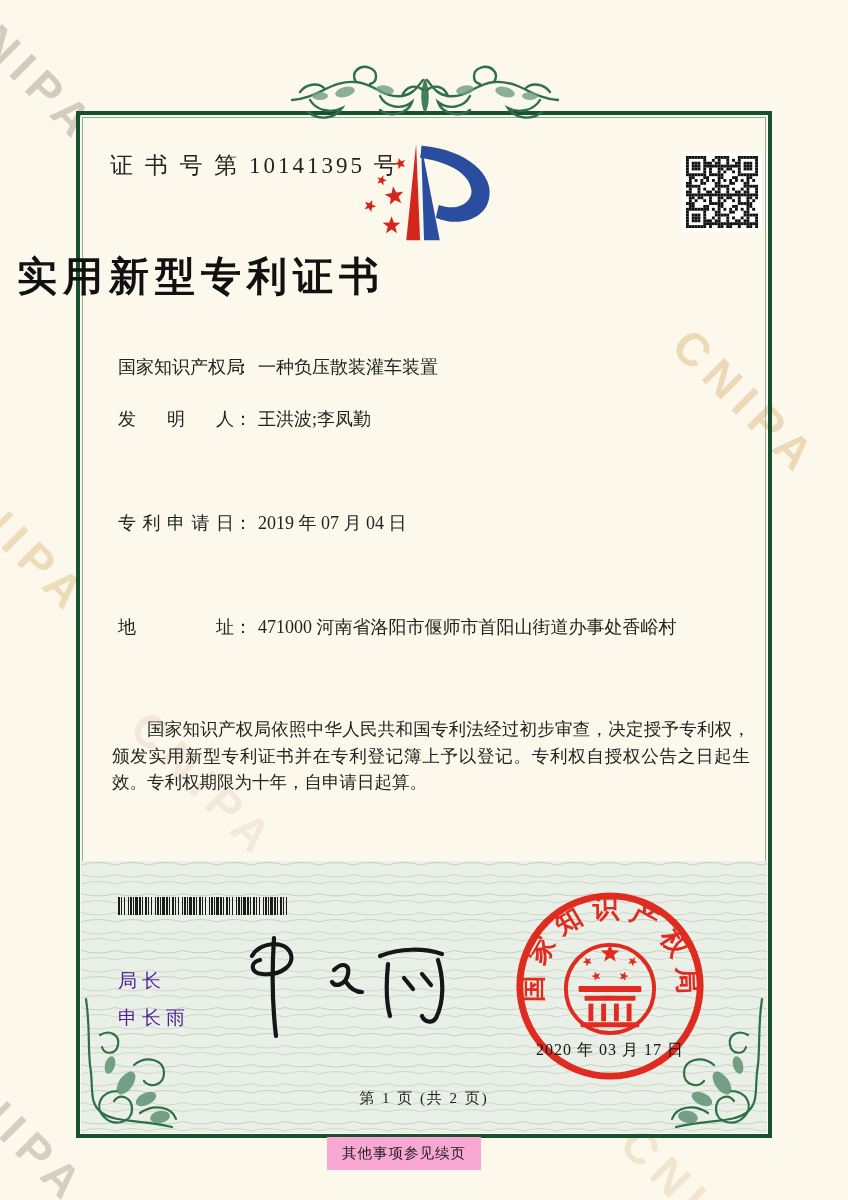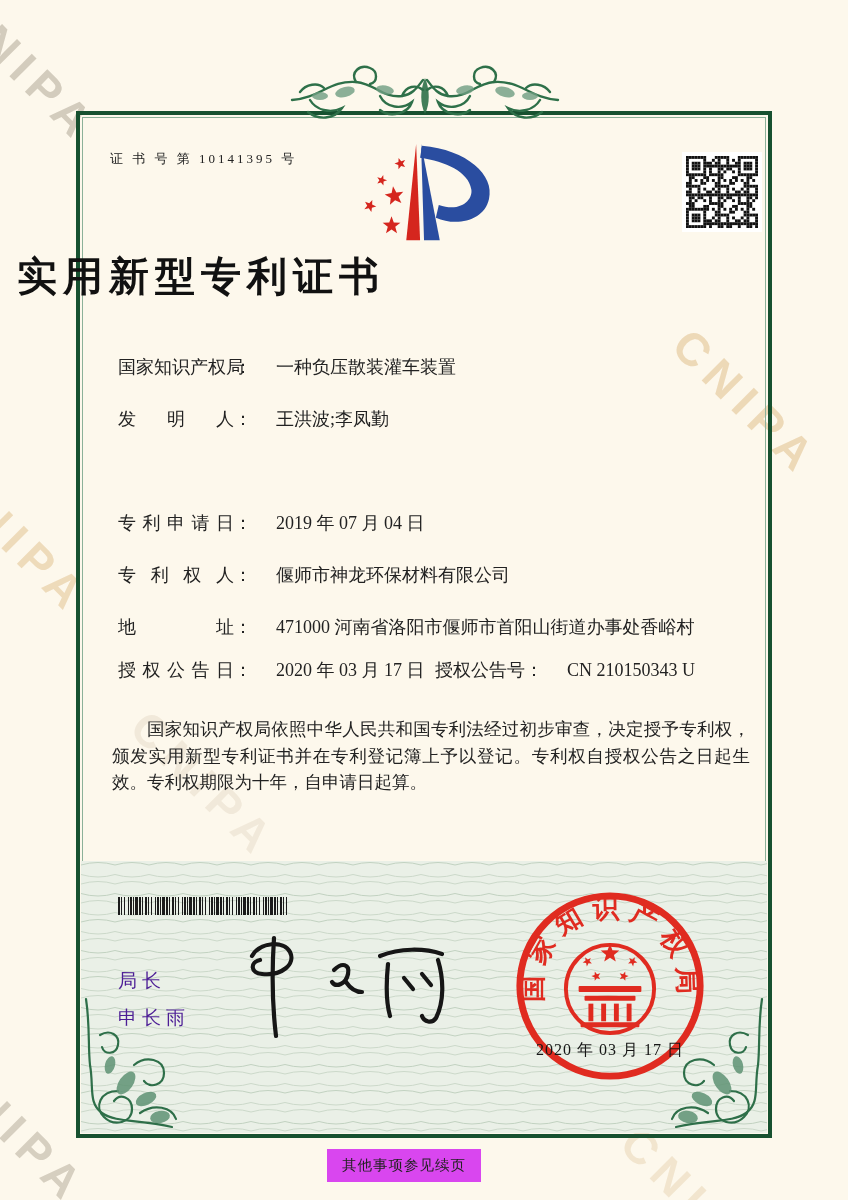--- a/index.html
+++ b/index.html
@@ -20,49 +20,49 @@
     position:absolute;left:76px;top:111px;width:696px;height:1027px;
     box-sizing:border-box;border:4px solid #175130;z-index:2;
   }
   .frame-inner{position:absolute;inset:2px;border:1px solid #8cb199;}
   .band{
     position:absolute;left:1px;right:1px;bottom:1px;height:272px;
     background:#eaf0e7;overflow:hidden;
   }
   .band svg{display:block;}
   
-  .cert-no{left:110px;top:150px;font-size:13px;letter-spacing:3px;z-index:3;}
+  .cert-no{left:110px;top:150px;font-size:23px;letter-spacing:3px;z-index:3;}
   .logo{left:350px;top:136px;z-index:3;}
   .qr-box{left:682px;top:152px;width:80px;height:80px;background:#ffffff;z-index:3;
     display:flex;align-items:center;justify-content:center;}
   .title{
     left:0;top:249px;width:848px;text-align:left;z-index:3;
     font-size:40px;font-weight:bold;letter-spacing:6px;color:#111;margin-left:17px;
   }
   .row{position:absolute;left:118px;font-size:18px;white-space:nowrap;z-index:3;}
   .lab{display:inline-block;width:116px;text-align:justify;text-align-last:justify;}
   .colon{display:inline-block;}
-  .val{margin-left:24px;}
+  .val{margin-left:6px;}
   .pair2{position:absolute;left:317px;top:0;white-space:nowrap;}
   .paras{
     left:112px;top:716px;width:638px;z-index:3;
     font-size:17.5px;line-height:26.5px;text-align:justify;
   }
   .paras p{margin:0;text-indent:2em;}
   .barcode{left:118px;top:897px;z-index:4;}
   .signer{left:118px;top:962px;z-index:4;font-family:"Liberation Sans","DejaVu Sans",sans-serif;
     font-size:19px;letter-spacing:5px;line-height:37px;color:#4c1d95;}
   .signature{left:238px;top:918px;z-index:4;}
   .seal{left:512px;top:888px;width:196px;height:196px;z-index:4;}
   .seal-date{left:512px;top:1040px;width:196px;text-align:center;z-index:5;
     font-size:16px;letter-spacing:1px;color:#161616;}
   .page-num{left:76px;top:1089px;width:696px;text-align:center;z-index:4;font-size:15px;letter-spacing:2px;}
   .bottom-note{
-    left:327px;top:1137px;width:154px;height:33px;background:#d946ef;z-index:3;
-    display:flex;align-items:center;justify-content:center;font-size:14.5px;letter-spacing:1px;margin-top:12px;
+    left:327px;top:1137px;width:154px;height:33px;background:#f9a8d4;z-index:3;
+    display:flex;align-items:center;justify-content:center;font-size:14.5px;letter-spacing:1px;
   }
   .corner{z-index:3;}
   .top-orn{left:290px;top:56px;z-index:3;}
 </style>
 </head>
 <body>
 
 <div class="page">
 
   <span class="wm" style="left:-22px;top:-16px;color:rgba(170,160,142,0.50);">CNIPA</span>
@@ -555,31 +555,22 @@
 
   <div class="row" style="top:355px">
     <span class="lab">国家知识产权局</span><span class="colon">：</span><span class="val">一种负压散装灌车装置</span>
   </div>
   <div class="row" style="top:407px">
     <span class="lab">发明人</span><span class="colon">：</span><span class="val">王洪波;李凤勤</span>
   </div>
   <div class="row" style="top:511px">
     <span class="lab">专利申请日</span><span class="colon">：</span><span class="val">2019 年 07 月 04 日</span>
   </div>
-  <div class="row" style="top:563px">
-    <span class="lab">专利权人</span><span class="colon">：</span><span class="val">偃师市神龙环保材料有限公司</span>
-  </div>
   <div class="row" style="top:615px">
     <span class="lab">地址</span><span class="colon">：</span><span class="val">471000 河南省洛阳市偃师市首阳山街道办事处香峪村</span>
-  </div>
-  <div class="row" style="top:658px">
-    <span class="lab">授权公告日</span><span class="colon">：</span><span class="val">2020 年 03 月 17 日</span>
-    <span class="pair2">
-      <span>授权公告号</span><span class="colon">：</span><span class="val">CN 210150343 U</span>
-    </span>
   </div>
 
   <div class="abs paras">
     <p>国家知识产权局依照中华人民共和国专利法经过初步审查，决定授予专利权，颁发实用新型专利证书并在专利登记簿上予以登记。专利权自授权公告之日起生效。专利权期限为十年，自申请日起算。</p>
   </div>
 
   <svg class="abs barcode" width="170" height="18" viewBox="0 0 170 18">
       <rect x="0" y="0" width="2" height="18" fill="#1b1b1b"></rect>
       <rect x="3" y="0" width="1" height="18" fill="#1b1b1b"></rect>
       <rect x="6" y="0" width="1" height="18" fill="#1b1b1b"></rect>
@@ -679,15 +670,16 @@
       <rect x="74" y="110" width="52" height="5" rx="1"></rect>
       <rect x="78" y="118" width="5" height="18"></rect>
       <rect x="91" y="118" width="5" height="18"></rect>
       <rect x="104" y="118" width="5" height="18"></rect>
       <rect x="117" y="118" width="5" height="18"></rect>
       <rect x="70" y="137" width="60" height="5" rx="1"></rect>
     </g>
   </svg>
   <div class="abs seal-date">2020 年 03 月 17 日</div>
 
+  <div class="abs page-num">第 1 页 (共 2 页)</div>
   <div class="abs bottom-note">其他事项参见续页</div>
 
 </div>
 
 </body></html>

